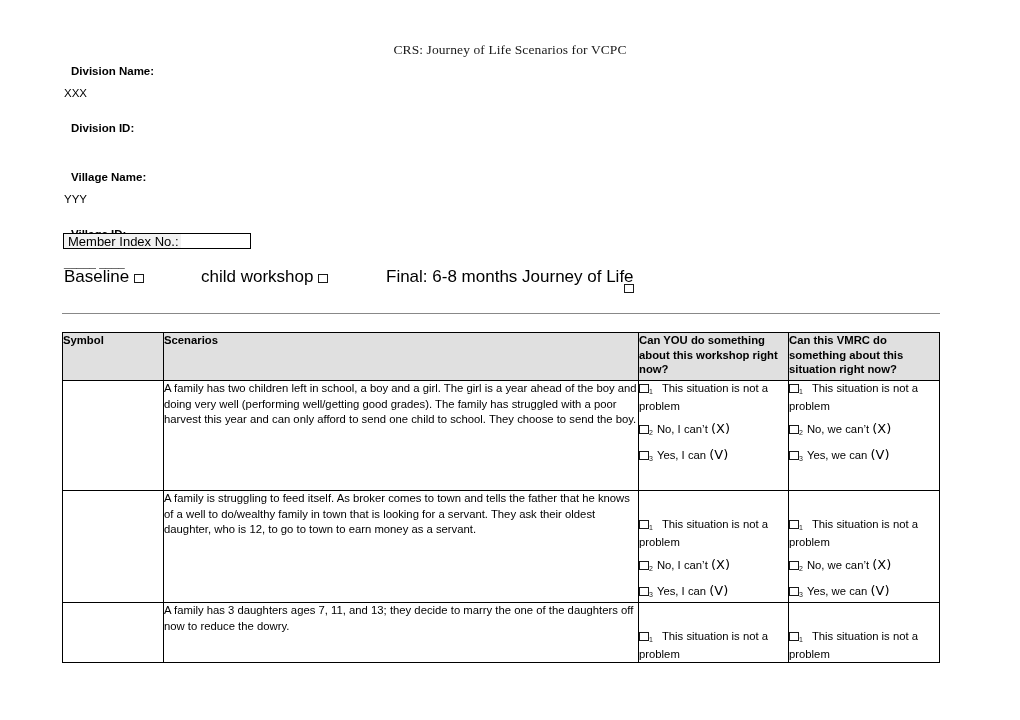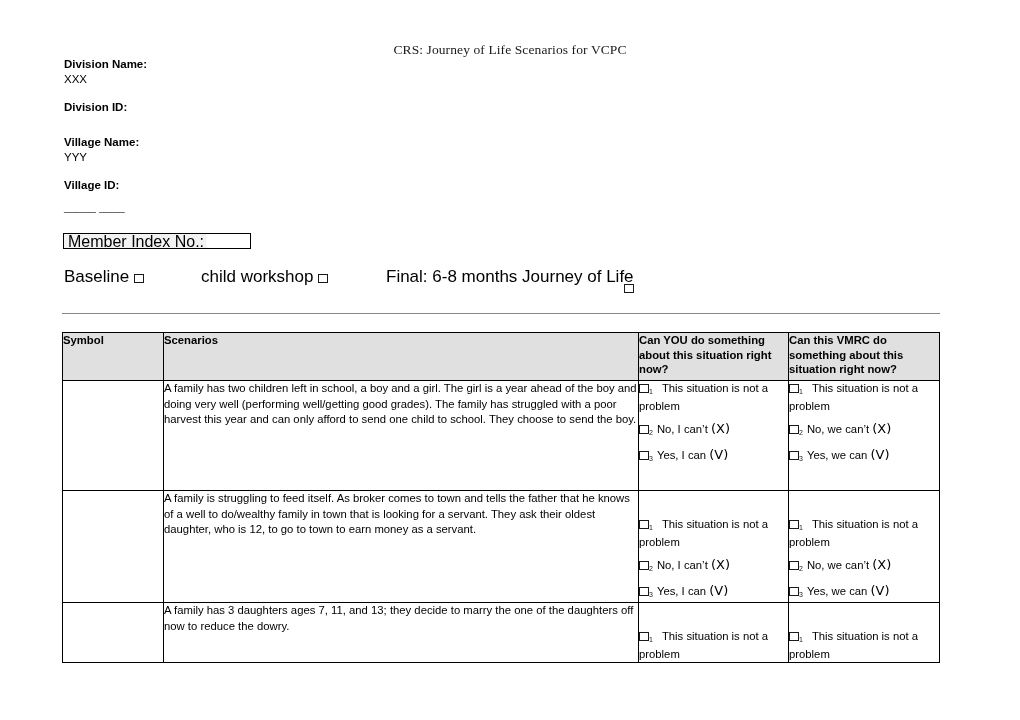--- a/index.html
+++ b/index.html
@@ -41,21 +41,21 @@
   .meta {
     position: absolute;
     left: 64px;
     top: 57px;
     width: 420px;
   }
   .meta-label {
     font-size: 11.5px;
     font-weight: bold;
     line-height: 15px;
-    margin: 0;
+    margin: 7px;
   }
   .meta-value {
     font-size: 11.5px;
     line-height: 15px;
     margin: 0;
   }
   .meta-rule {
     font-size: 11.5px;
     line-height: 15px;
     margin: 0;
@@ -72,21 +72,21 @@
     top: 233px;
     width: 188px;
     height: 16px;
     border: 1.6px solid #000;
     background: #f2f2f2;
     box-sizing: border-box;
     display: flex;
     align-items: center;
   }
   .member-index-label {
-    font-size: 16px;
+    font-size: 13px;
     line-height: 13px;
     padding-left: 4px;
     white-space: nowrap;
   }
   .member-index-fill {
     flex: 1;
     height: 100%;
     background: #ffffff;
     margin-left: 2px;
   }
@@ -267,21 +267,21 @@
     <colgroup>
       <col class="col-symbol">
       <col class="col-scen">
       <col class="col-you">
       <col class="col-vmrc">
     </colgroup>
     <thead>
       <tr>
         <th>Symbol</th>
         <th>Scenarios</th>
-        <th>Can YOU do something about this situation right now?</th>
+        <th>Can YOU do something about this workshop right now?</th>
         <th>Can this VMRC do something about this situation right now?</th>
       </tr>
     </thead>
     <tbody>
 
       <tr class="row-1">
         <td></td>
         <td class="scen-cell">A family has two children left in school, a boy and a girl.  The girl is a year ahead of the boy and doing very well (performing well/getting good grades). The family has struggled with a poor harvest this year and can only afford to send one child to school.  They choose to send the boy.</td>
         <td class="ans-cell">
           <span class="opt">

